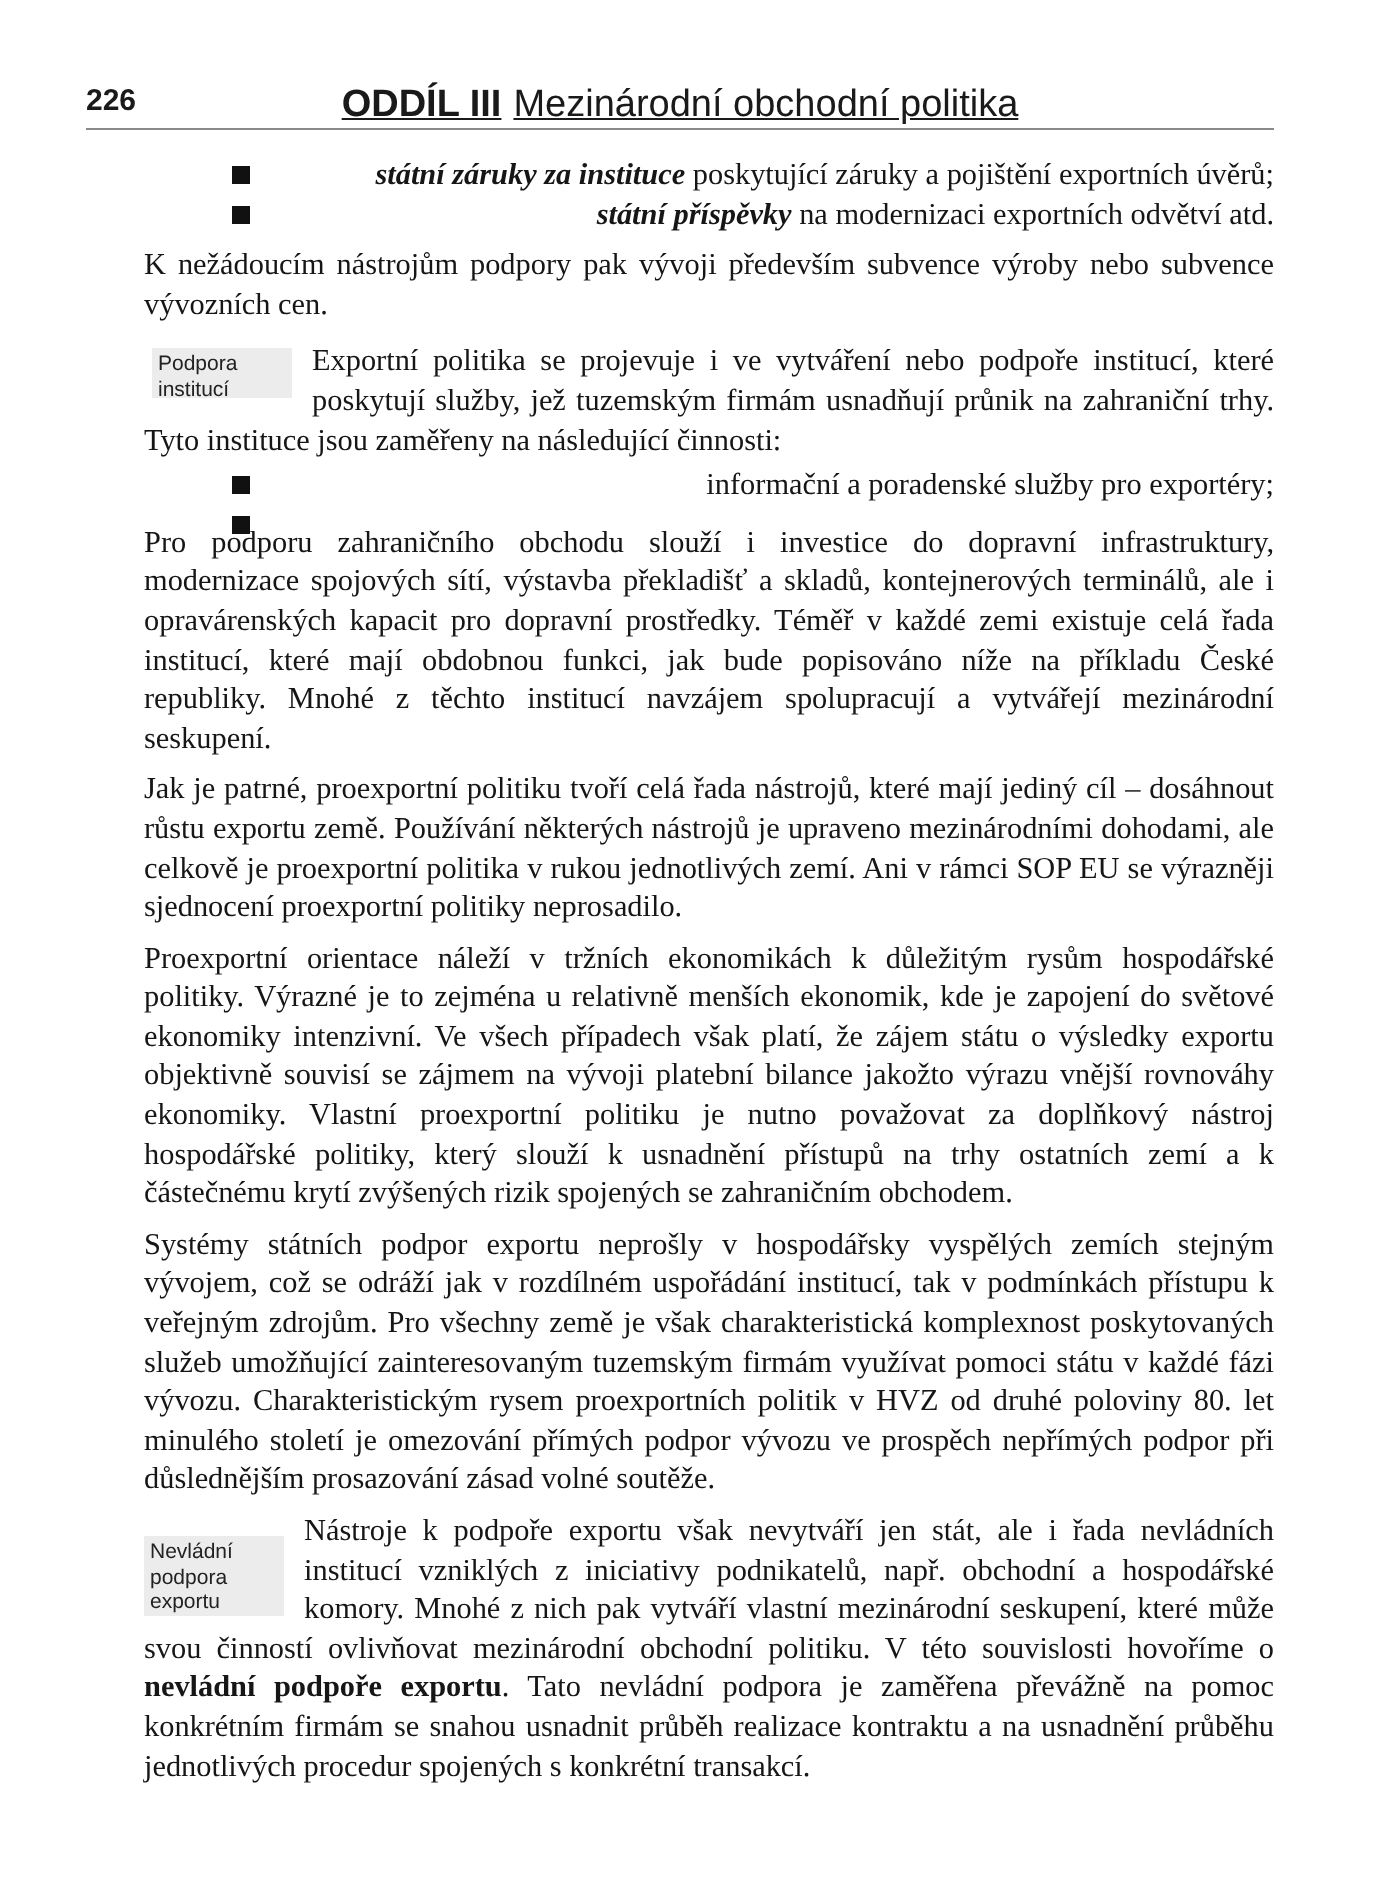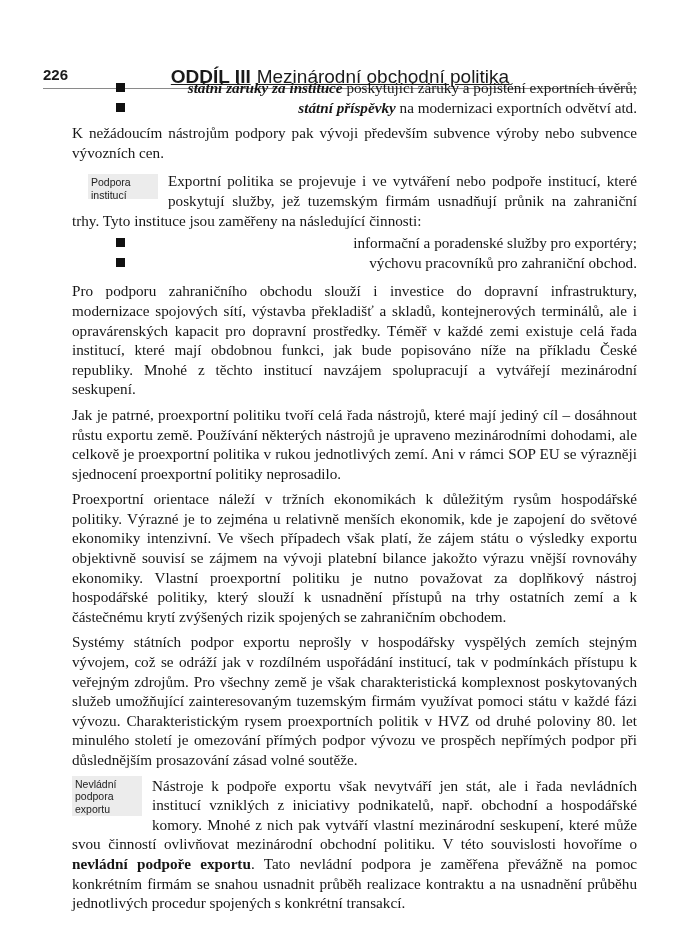--- a/index.html
+++ b/index.html
@@ -1,18 +1,18 @@
 <!DOCTYPE html>
 <html><head>
 <meta charset="utf-8">
 <style>
   html, body { margin: 0; padding: 0; background: #ffffff; }
   body { width: 700px; height: 942px; position: relative; overflow: hidden; }
   .page { position: absolute; left: 0; top: 0; width: 700px; height: 942px; }
-  .header { position: absolute; left: 43px; top: 64px; width: 594px; height: 24px; border-bottom: 1px solid #8a8a8a; font-family: "Liberation Sans", sans-serif; color: #1a1a1a; }
+  .header { position: absolute; left: 43px; top: 40px; width: 594px; height: 24px; border-bottom: 1px solid #8a8a8a; font-family: "Liberation Sans", sans-serif; color: #1a1a1a; }
   .page-num { position: absolute; left: 0; top: 2px; font-size: 15px; font-weight: bold; }
   .running-head { position: absolute; left: 0; right: 0; top: 2px; text-align: center; font-size: 19px; text-decoration: underline; }
   .running-head .sec { font-weight: bold; margin-right: 6px; }
   .body { position: absolute; left: 72px; top: 78px; width: 565px; font-family: "Liberation Serif", serif; font-size: 15.2px; line-height: 19.6px; color: #161616; text-align: justify; }
   .body p { margin: 0 0 6px 0; hyphens: manual; }
   ul.sq { list-style: none; margin: 0 0 6px 0; padding: 0 0 0 44px; }
   ul.sq li { position: relative; padding-left: 20px; text-align: right; }
   ul.sq li .bullet { position: absolute; left: 0; top: 5px; width: 9px; height: 9px; background: #111; }
   .margin-note { float: left; width: 70px; margin: 3px 10px 0 0; background: #ececec; font-family: "Liberation Sans", sans-serif; font-size: 10.5px; line-height: 12.5px; color: #222; padding: 2px 0 3px 3px; box-sizing: border-box; text-align: left; }
   .note1 { height: 25px; }
@@ -31,29 +31,29 @@
   </div>
 
   <div class="body">
     <ul class="sq">
       <li><span class="bullet"></span><b class="bi">státní záruky za instituce</b><span> poskytující záruky a pojištění exportních úvěrů;</span></li>
       <li><span class="bullet"></span><b class="bi">státní příspěvky</b><span> na modernizaci exportních odvětví atd.</span></li>
     </ul>
 
     <p style="margin-bottom:9px">K nežádoucím nástrojům podpory pak vývoji především subvence výroby nebo subvence vývozních cen.</p>
 
-    <div class="margin-note note1" style="margin-left:16px;">Podpora institucí</div>
+    <div class="margin-note note1" style="margin-left:4px;">Podpora institucí</div>
     <p style="margin-bottom:3px">Exportní politika se projevuje i ve vytváření nebo podpoře institucí, které poskytují služby, jež tuzemským firmám usnadňují průnik na zahraniční trhy. Tyto instituce jsou zaměřeny na následující činnosti:</p>
 
     <ul class="sq" style="clear:both">
       <li><span class="bullet"></span><span>informační a poradenské služby pro exportéry;</span></li>
-      <li><span class="bullet"></span><span>výchovu pracovníků pro zahraniční obchod.</span></li>
+      <li><span class="bullet"></span></li>
     </ul>
 
     <p style="margin-top:9px">Pro podporu zahraničního obchodu slouží i investice do dopravní infrastruktury, modernizace spojových sítí, výstavba překladišť a skladů, kontejnerových terminálů, ale i opravárenských kapacit pro dopravní prostředky. Téměř v každé zemi existuje celá řada institucí, které mají obdobnou funkci, jak bude popisováno níže na příkladu České republiky. Mnohé z těchto institucí navzájem spolupracují a vytvářejí mezinárodní seskupení.</p>
     <p>Jak je patrné, proexportní politiku tvoří celá řada nástrojů, které mají jediný cíl – dosáhnout růstu exportu země. Používání některých nástrojů je upraveno mezinárodními dohodami, ale celkově je proexportní politika v rukou jednotlivých zemí. Ani v rámci SOP EU se výrazněji sjednocení proexportní politiky neprosadilo.</p>
     <p>Proexportní orientace náleží v tržních ekonomikách k důležitým rysům hospodářské politiky. Výrazné je to zejména u relativně menších ekonomik, kde je zapojení do světové ekonomiky intenzivní. Ve všech případech však platí, že zájem státu o výsledky exportu objektivně souvisí se zájmem na vývoji platební bilance jakožto výrazu vnější rovnováhy ekonomiky. Vlastní proexportní politiku je nutno považovat za doplňkový nástroj hospodářské politiky, který slouží k usnadnění přístupů na trhy ostatních zemí a k částečnému krytí zvýšených rizik spojených se zahraničním obchodem.</p>
     <p>Systémy státních podpor exportu neprošly v hospodářsky vyspělých zemích stejným vývojem, což se odráží jak v rozdílném uspořádání institucí, tak v podmínkách přístupu k veřejným zdrojům. Pro všechny země je však charakteristická komplexnost poskytovaných služeb umožňující zainteresovaným tuzemským firmám využívat pomoci státu v každé fázi vývozu. Charakteristickým rysem proexportních politik v HVZ od druhé poloviny 80. let minulého století je omezování přímých podpor vývozu ve prospěch nepřímých podpor při důslednějším prosazování zásad volné soutěže.</p>
 
-    <div class="margin-note note2" style="margin-top:0">Nevládní podpora exportu</div>
+    <div class="margin-note note2" style="margin-top:12px">Nevládní podpora exportu</div>
     <p style="margin-top:4px"><span>Nástroje k podpoře exportu však nevytváří jen stát, ale i řada nevládních institucí vzniklých z iniciativy podnikatelů, např. obchodní a hospodářské komory. Mnohé z nich pak vytváří vlastní mezinárodní seskupení, které může svou činností ovlivňovat mezinárodní obchodní politiku. V této souvislosti hovoříme o </span><b>nevládní podpoře exportu</b><span>. Tato nevládní podpora je zaměřena převážně na pomoc konkrétním firmám se snahou usnadnit průběh realizace kontraktu a na usnadnění průběhu jednotlivých procedur spojených s konkrétní transakcí.</span></p>
   </div>
 </div>
 
 </body></html>

